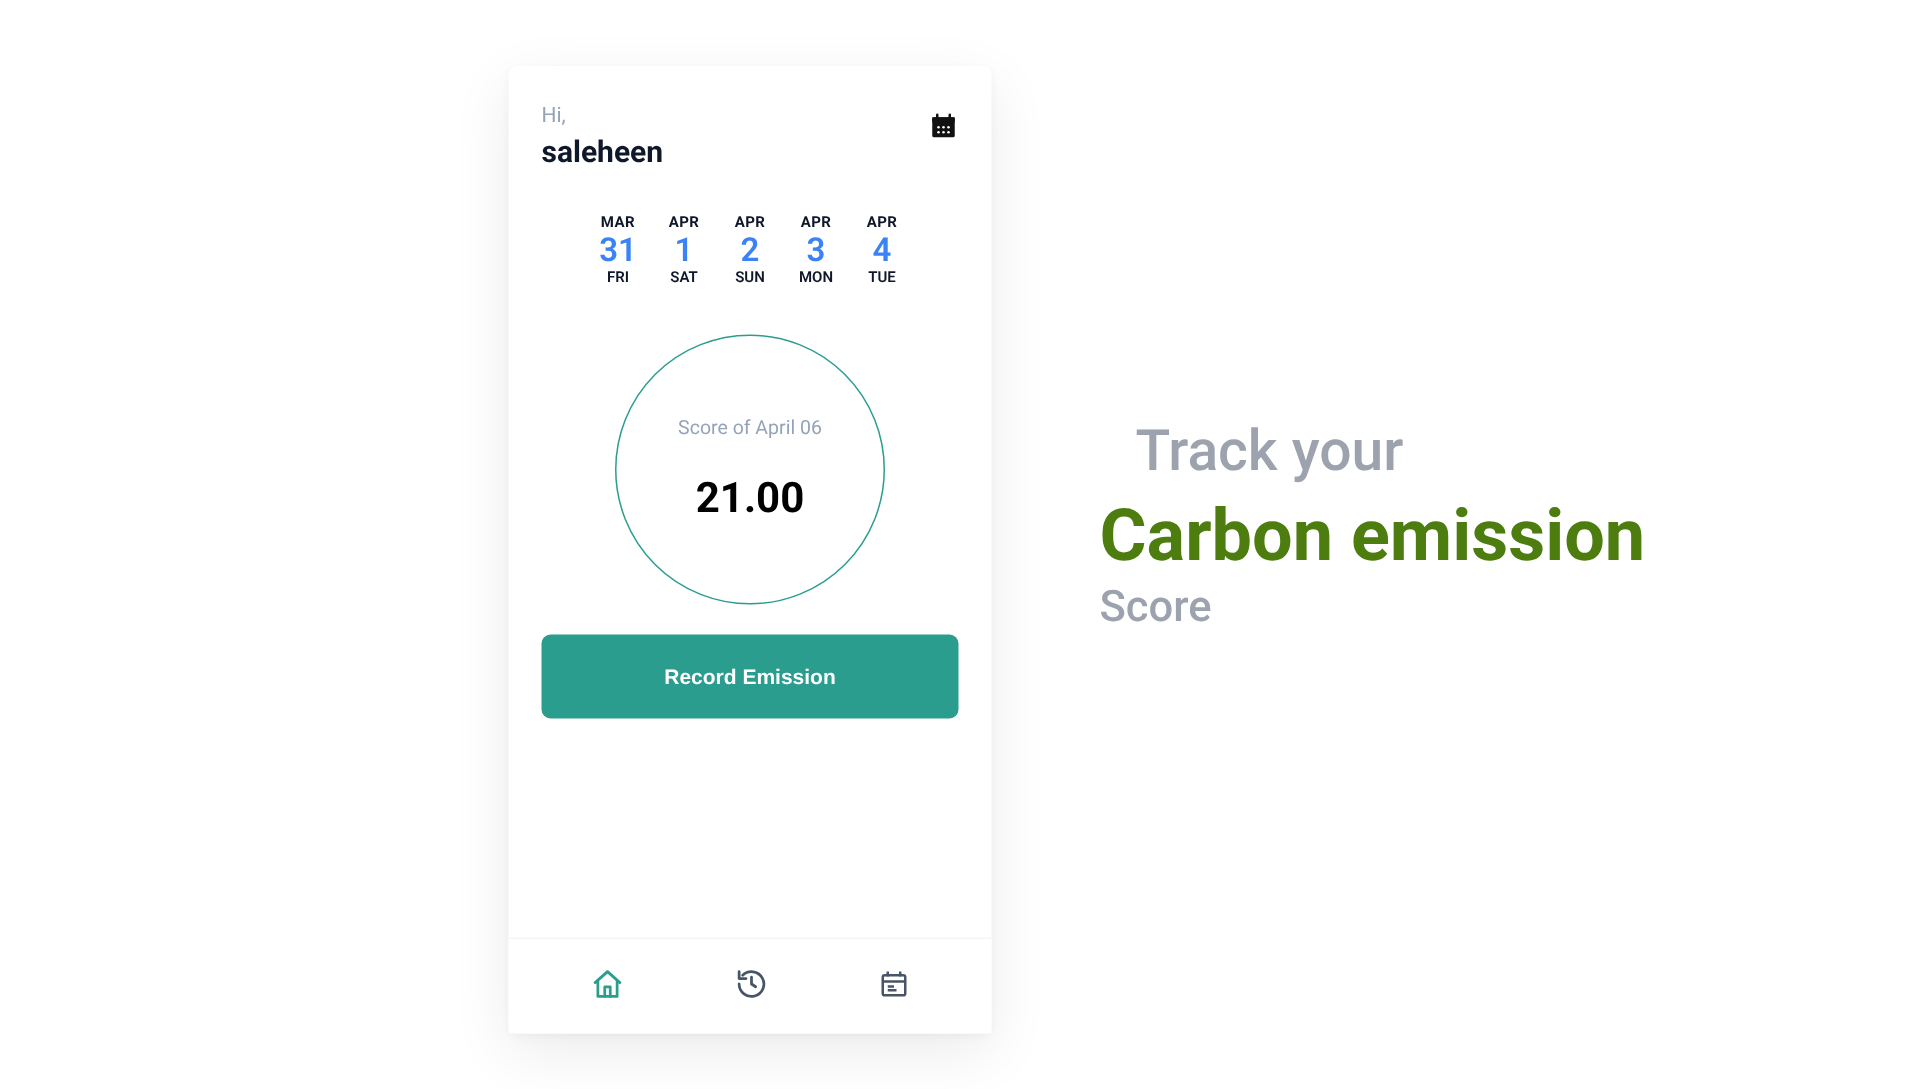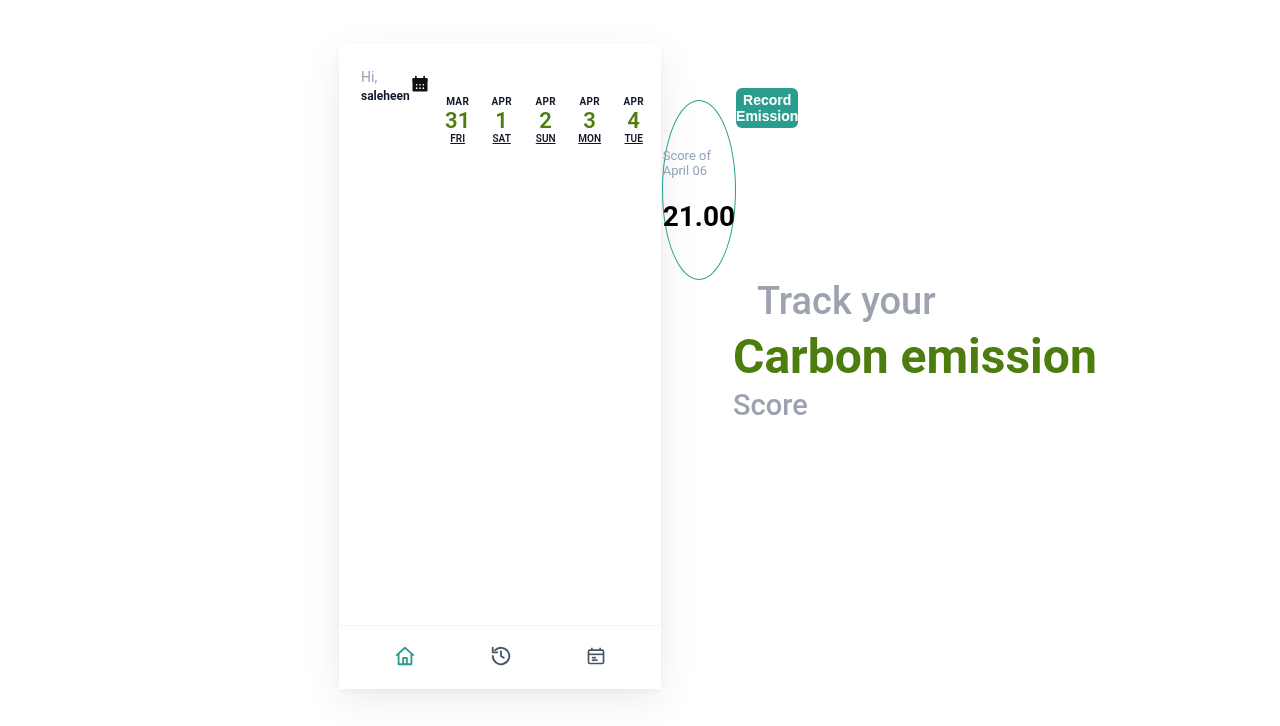--- a/index.html
+++ b/index.html
@@ -27,34 +27,34 @@
   background: #fff;
   border-radius: 6px;
   box-shadow: 0 12px 40px rgba(0,0,0,0.08), 0 2px 6px rgba(0,0,0,0.04);
   display: flex;
   flex-direction: column;
 }
 .phone-top {
   flex: 1;
   padding: 24px 22px 0 22px;
   display: flex;
-  flex-direction: row;
+  flex-direction: column;
 }
 .hdr {
   display: flex;
   justify-content: space-between;
   align-items: flex-start;
 }
 .greet .hi {
   font-size: 14px;
   color: #94a3b8;
   line-height: 1.4;
 }
 .greet .name {
-  font-size: 12px;
+  font-size: 20px;
   font-weight: 700;
   color: #0f172a;
   line-height: 1.35;
 }
 .cal-btn { padding-top: 6px; cursor: pointer; }
 
 .dates {
   display: flex;
   justify-content: center;
   padding: 0 6px;
@@ -69,29 +69,28 @@
 }
 .date .mon {
   font-size: 10px;
   font-weight: 700;
   color: #0f172a;
   letter-spacing: 0.3px;
 }
 .date .num {
   font-size: 22px;
   font-weight: 600;
-  color: #4d7c0f;
+  color: #3b82f6;
   margin-top: 1px;
 }
 .date .dow {
   font-size: 10px;
   font-weight: 600;
   color: #0f172a;
   margin-top: 0;
-  text-decoration: underline;
 }
 
 .circle {
   width: 180px;
   height: 180px;
   border: 1px solid #2a9d8f;
   border-radius: 50%;
   margin: 32px auto 0 auto;
   display: flex;
   flex-direction: column;
@@ -105,21 +104,21 @@
 .circle .score {
   font-size: 28px;
   font-weight: 700;
   color: #000000;
   margin-top: 22px;
 }
 
 .record {
   margin-top: 20px;
   width: 100%;
-  height: 40px;
+  height: 56px;
   background: #2a9d8f;
   color: #fff;
   border: none;
   border-radius: 6px;
   font-size: 14px;
   font-weight: 600;
   cursor: pointer;
 }
 
 .phone-nav {

